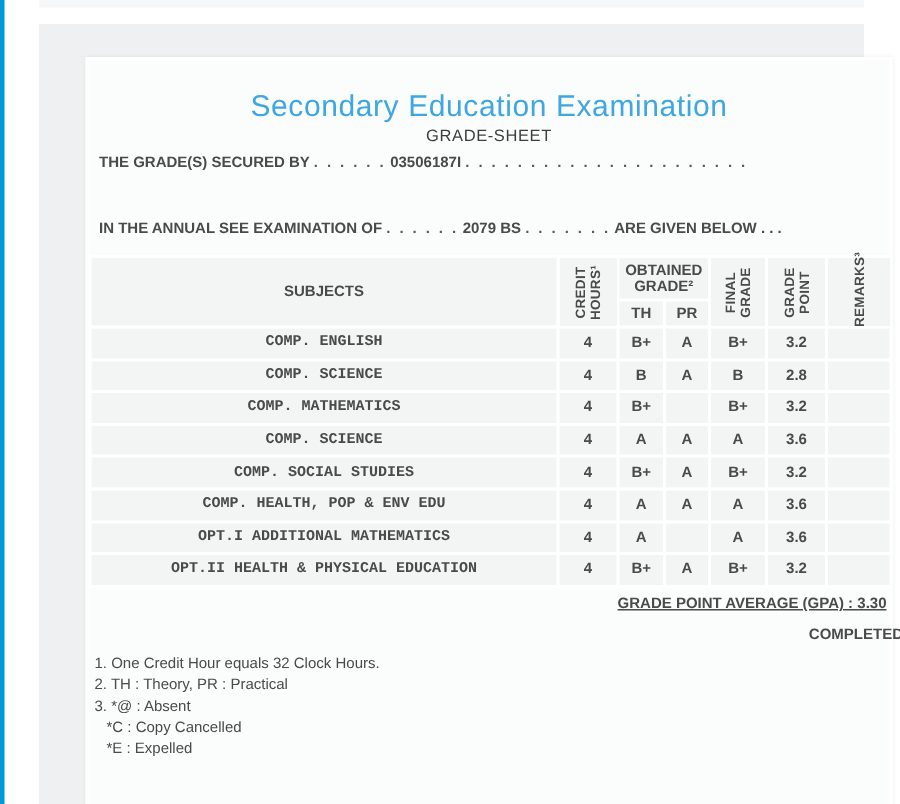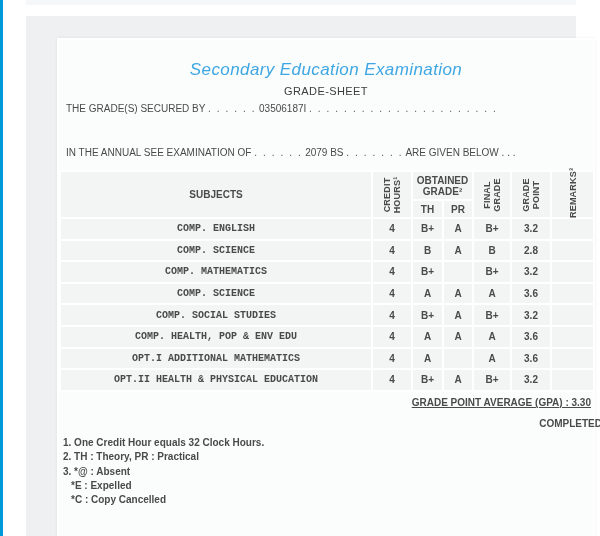--- a/index.html
+++ b/index.html
@@ -10,29 +10,29 @@
   }
   .accent-line { position:absolute; left:0; top:0; width:3px; height:536px; background:#0099d8; }
   .top-strip { position:absolute; left:26px; top:0; width:550px; height:5px; background:#f6f7f8; }
   .content-bg { position:absolute; left:26px; top:16px; width:550px; height:520px; background:#eef0f1; }
   .card {
     position:absolute; left:31px; top:22px; width:538px; height:514px;
     background:#fbfcfc; border:2px solid #ffffff; box-shadow:0 0 3px rgba(0,0,0,0.07);
   }
   .page-title {
     position:absolute; top:20px; left:0; width:100%; text-align:center;
-    font-size:17px; letter-spacing:0.4px; color:#3ea7e3; font-weight:400;font-style:italic;
+    font-size:20px; letter-spacing:0.4px; color:#3ea7e3; font-weight:400;
   }
   .page-subtitle {
     position:absolute; top:45px; left:0; width:100%; text-align:center;
     font-size:11px; font-weight:normal; letter-spacing:0.4px; color:#3d3d3d;
   }
   .hline {
     position:absolute; left:7px; width:522px; white-space:nowrap; overflow:hidden;
-    font-size:10px; font-weight:normal; color:#4a4a4a;
+    font-size:10px; font-weight:bold; color:#4a4a4a;
   }
   .hline .dots { letter-spacing:1.6px; color:#5a5a5a; }
   .hline-1 { top:63px; }
   .hline-2 { top:87px; }
   .hline-3 { top:107px; }
   table.grades {
     position:absolute; left:0; top:130px; width:534px;
     border-collapse:collapse; table-layout:fixed;
   }
   table.grades th, table.grades td {
@@ -55,21 +55,21 @@
   td.subject-cell { text-align:left; padding-left:5px;font-family:Liberation Mono, monospace; }
   .gpa-line {
     position:absolute; top:357px; left:0; width:532px; text-align:right;
     font-size:10px; font-weight:bold; color:#4a4a4a;text-decoration:underline;
   }
   .status-line {
     position:absolute; top:378px; left:16px; width:527px; text-align:right;
     font-size:10px; font-weight:bold; color:#4a4a4a;
   }
   .footnotes {
-    position:absolute; top:396px; left:4px; font-size:10px; font-weight:bold;
+    position:absolute; top:396px; left:4px; font-size:10px; font-weight:normal;
     color:#4a4a4a; line-height:14.3px;
   }
   .footnotes .indent { padding-left:8px; }
 </style>
 </head>
 <body>
 
 <div class="page">
   <div class="accent-line"></div>
   <div class="top-strip"></div>
@@ -205,19 +205,19 @@
       </tbody>
         </table>
 
       <div class="gpa-line">GRADE POINT AVERAGE (GPA) : 3.30</div>
       <div class="status-line">COMPLETED</div>
 
       <div class="footnotes">
         <div>1. One Credit Hour equals 32 Clock Hours.</div>
         <div>2. TH : Theory, PR : Practical</div>
         <div>3. *@ : Absent</div>
+        <div class="indent">*C : Copy Cancelled</div>
         <div class="indent">*E : Expelled</div>
-        <div class="indent">*C : Copy Cancelled</div>
       </div>
 
     </div>
   </div>
 </div>
 
 </body></html>

